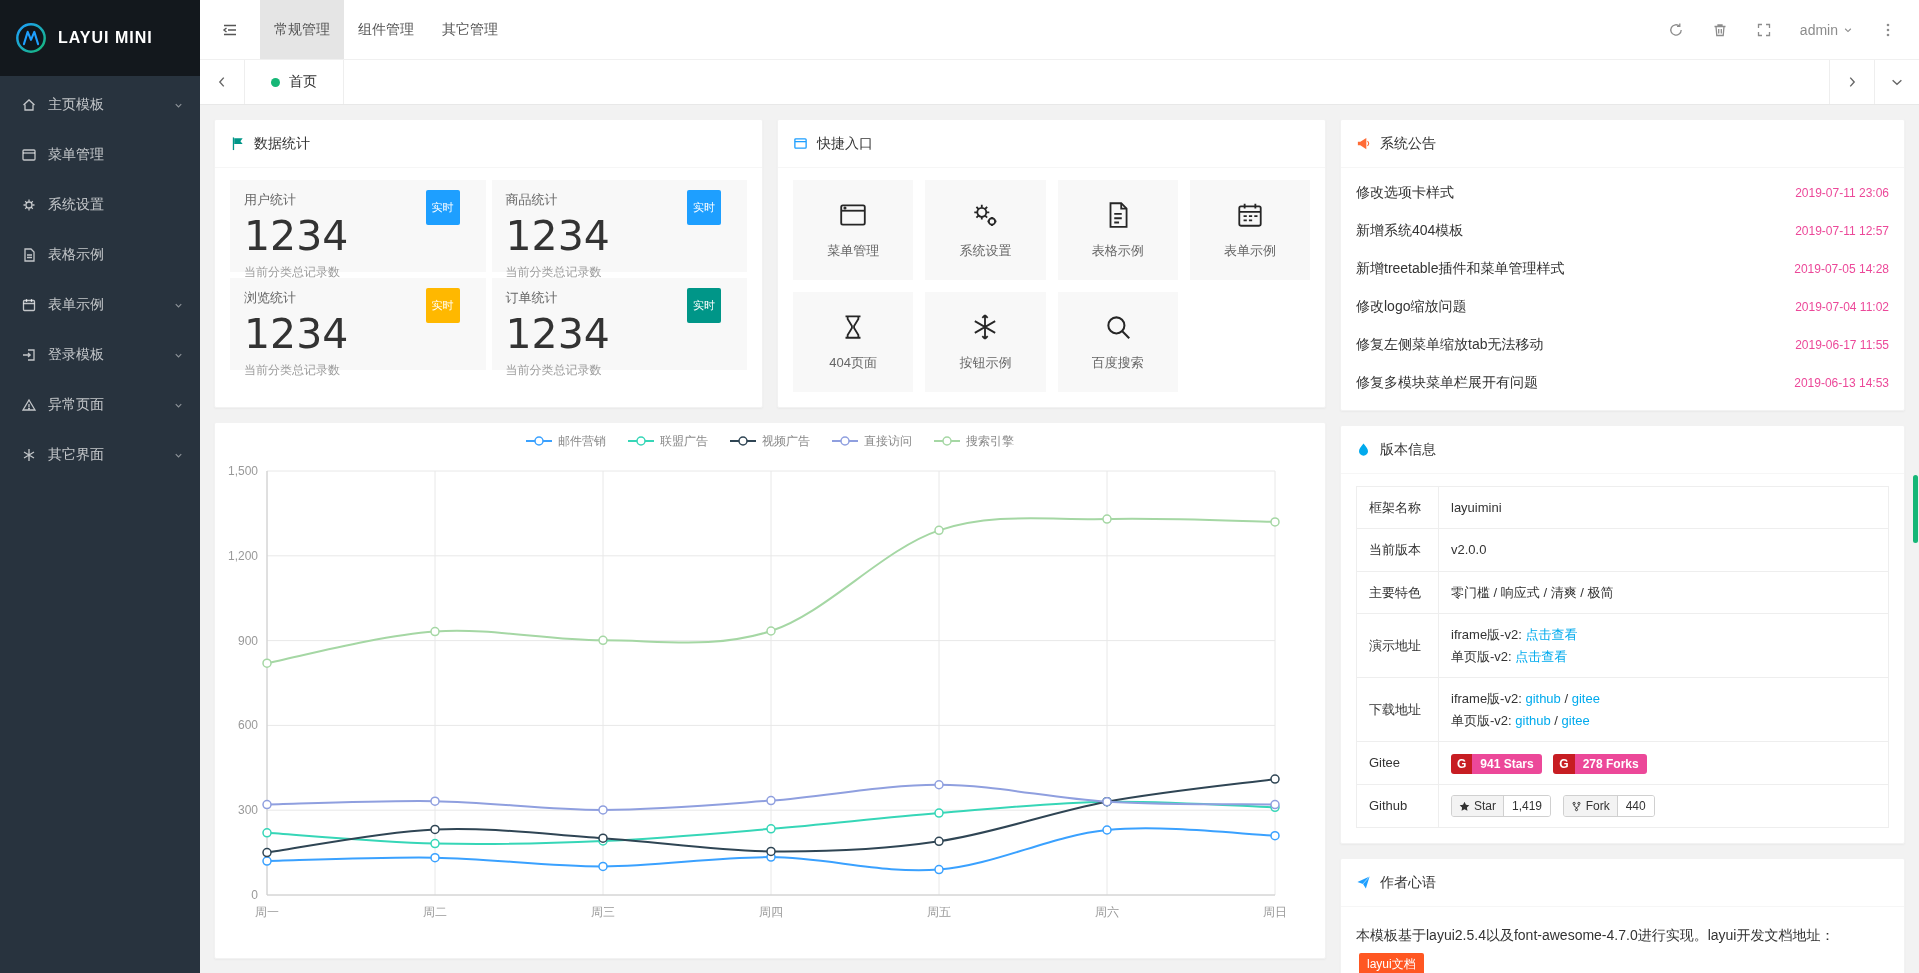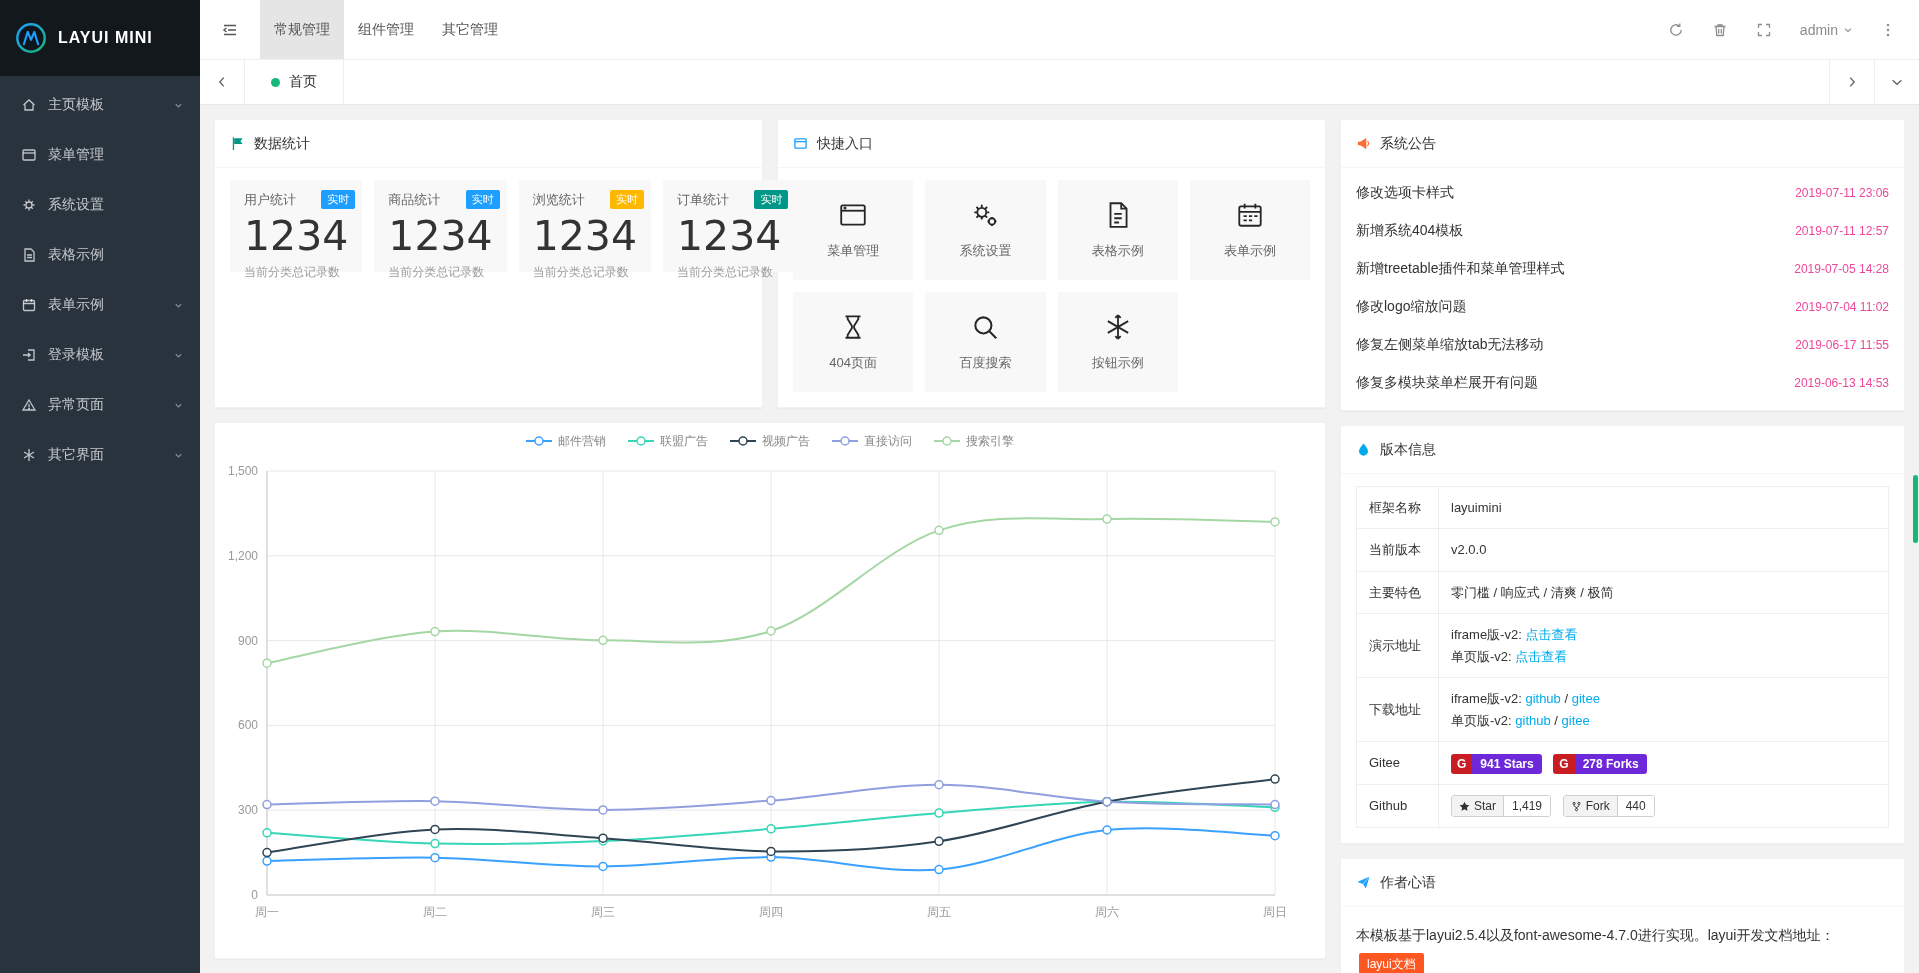--- a/index.html
+++ b/index.html
@@ -44,26 +44,26 @@
   .content{flex:1;background:#f2f2f2;padding:14px;display:flex;gap:14px;overflow:hidden;min-height:0;}
   .col-left{width:1112px;flex:0 0 1112px;display:flex;flex-direction:column;gap:14px;}
   .col-right{flex:1;display:flex;flex-direction:column;gap:14px;min-width:0;}
   .card{background:#fff;border:1px solid var(--card-border);border-radius:2px;box-shadow:0 1px 2px rgba(0,0,0,.04);}
   .card-hd{height:48px;display:flex;align-items:center;gap:9px;padding:0 15px;border-bottom:1px solid #f6f6f6;font-size:14px;color:#333;}
   .card-hd .hd-icon{display:inline-flex;}
 
   
   .row-top{display:flex;gap:14px;}
   .stats-card{width:549px;}
-  .stats-body{padding:12px 15px 15px;display:grid;grid-template-columns:1fr 1fr 1fr 1fr;gap:12px;}
+  .stats-body{padding:12px 15px 15px;display:grid;grid-template-columns:1fr 1fr;gap:6px;}
   .stat-box{background:#f8f8f8;position:relative;padding:11px 14px;height:92px;}
   .stat-title{font-size:13px;color:#666;}
   .stat-num{font-size:41px;color:#333;margin:3px 0 4px;font-family:"DejaVu Sans","Liberation Sans",sans-serif;}
   .stat-desc{font-size:12px;color:#9c9c9c;}
-  .stat-badge{position:absolute;top:10px;right:7px;color:#fff;font-size:11px;padding:2px 6px;border-radius:2px;line-height:1.4;}
+  .stat-badge{position:absolute;top:10px;right:26px;color:#fff;font-size:11px;padding:10px 6px;border-radius:2px;line-height:1.4;}
 
   
   .quick-card{width:549px;}
   .quick-body{padding:12px 15px 15px;display:grid;grid-template-columns:repeat(4,1fr);gap:12px;}
   .quick-box{background:#f8f8f8;height:100px;display:flex;flex-direction:column;align-items:center;justify-content:center;gap:12px;cursor:pointer;color:#262626;}
   .quick-label{font-size:13px;color:#666;}
 
   
   .chart-card{flex:1;overflow:hidden;}
   .chart-legend{height:36px;display:flex;align-items:center;justify-content:center;gap:22px;}
@@ -76,21 +76,21 @@
   .announce-date{font-size:12px;color:#ec4899;white-space:nowrap;margin-left:27px;}
 
   
   .version-body{padding:12px 15px 15px;}
   .v-table{width:100%;border-collapse:collapse;font-size:13px;}
   .v-table td{border:1px solid #eee;padding:10px 12px;color:#333;vertical-align:middle;line-height:1.65;}
   .v-table td.lbl{width:82px;white-space:nowrap;}
   a.lnk{color:var(--link);text-decoration:none;cursor:pointer;}
   .gitee-badge{display:inline-flex;align-items:stretch;border-radius:3px;overflow:hidden;margin-right:8px;vertical-align:middle;font-size:12px;font-weight:bold;line-height:20px;}
   .gb-g{background:#c71d23;color:#fff;padding:0 6px;}
-  .gb-t{background:#6d28d9;color:#fff;padding:0 8px;}
+  .gb-t{background:#ec4899;color:#fff;padding:0 8px;}
   .gh-badge{display:inline-flex;align-items:stretch;border:1px solid #d0d0d0;border-radius:3px;overflow:hidden;margin-right:8px;vertical-align:middle;font-size:12px;font-weight:normal;line-height:20px;}
   .gh-l{background:#f3f3f3;color:#333;padding:0 7px;display:inline-flex;align-items:center;gap:4px;border-right:1px solid #d0d0d0;}
   .gh-r{background:#fff;color:#333;padding:0 8px;}
 
   
   .author-body{padding:14px 15px;font-size:14px;color:#333;line-height:2.1;}
   .mini-badge{display:inline-block;color:#fff;font-size:12px;padding:3px 8px;border-radius:2px;line-height:1.4;cursor:pointer;margin:0 3px;vertical-align:2px;}
 
   
   .scroll-thumb{position:absolute;right:1px;top:475px;width:5px;height:68px;background:var(--accent);border-radius:3px;z-index:50;cursor:grab;}
@@ -411,34 +411,34 @@
                 <span>
                     <svg width="30" height="30" viewBox="0 0 28 28" fill="none" stroke="#262626" stroke-width="1.7">
                       <path d="M7 4h14M7 24h14"></path>
                       <path d="M9 4v2.5L13 13v2l-4 6.5V24M19 4v2.5L15 13v2l4 6.5V24"></path>
                     </svg>
                   </span>
                 <span class="quick-label">404页面</span>
               </div>
               <div class="quick-box">
                 <span>
+                    <svg width="30" height="30" viewBox="0 0 28 28" fill="none" stroke="#262626" stroke-width="1.7">
+                      <path d="M14 3v22M4.5 8.5l19 11M23.5 8.5l-19 11M14 3l-2.5 2.5M14 3l2.5 2.5M14 25l-2.5-2.5M14 25l2.5-2.5"></path>
+                    </svg>
+                  </span>
+                <span class="quick-label">按钮示例</span>
+              </div>
+              <div class="quick-box">
+                <span>
                     <svg width="30" height="30" viewBox="0 0 28 28" fill="none" stroke="#262626" stroke-width="1.9">
                       <circle cx="12.5" cy="12.5" r="7.5"></circle>
                       <path d="M18 18l6.5 6.5"></path>
                     </svg>
                   </span>
                 <span class="quick-label">百度搜索</span>
-              </div>
-              <div class="quick-box">
-                <span>
-                    <svg width="30" height="30" viewBox="0 0 28 28" fill="none" stroke="#262626" stroke-width="1.7">
-                      <path d="M14 3v22M4.5 8.5l19 11M23.5 8.5l-19 11M14 3l-2.5 2.5M14 3l2.5 2.5M14 25l-2.5-2.5M14 25l2.5-2.5"></path>
-                    </svg>
-                  </span>
-                <span class="quick-label">按钮示例</span>
               </div>
             </div>
           </section>
         </div>
 
         <section class="card chart-card">
           <div class="chart-legend" id="chart-legend">
               <span class="lg-item">
                 <svg width="26" height="12" viewBox="0 0 26 12">
                   <line x1="0" y1="6" x2="26" y2="6" stroke="#3aa1ff" stroke-width="2"></line>

